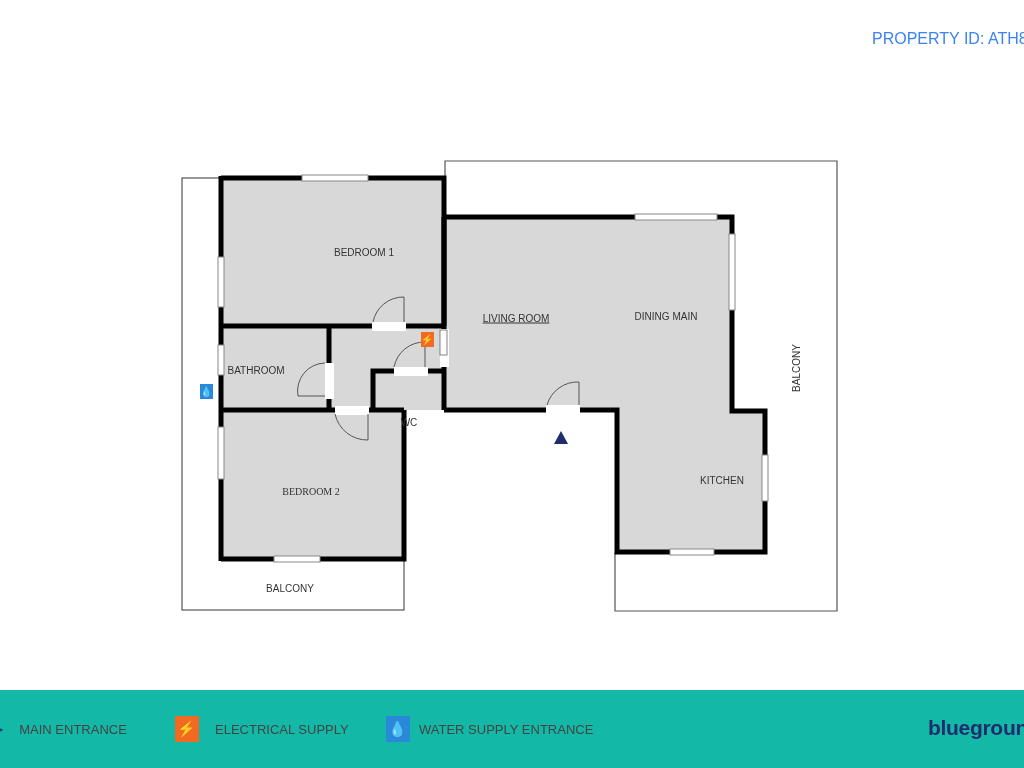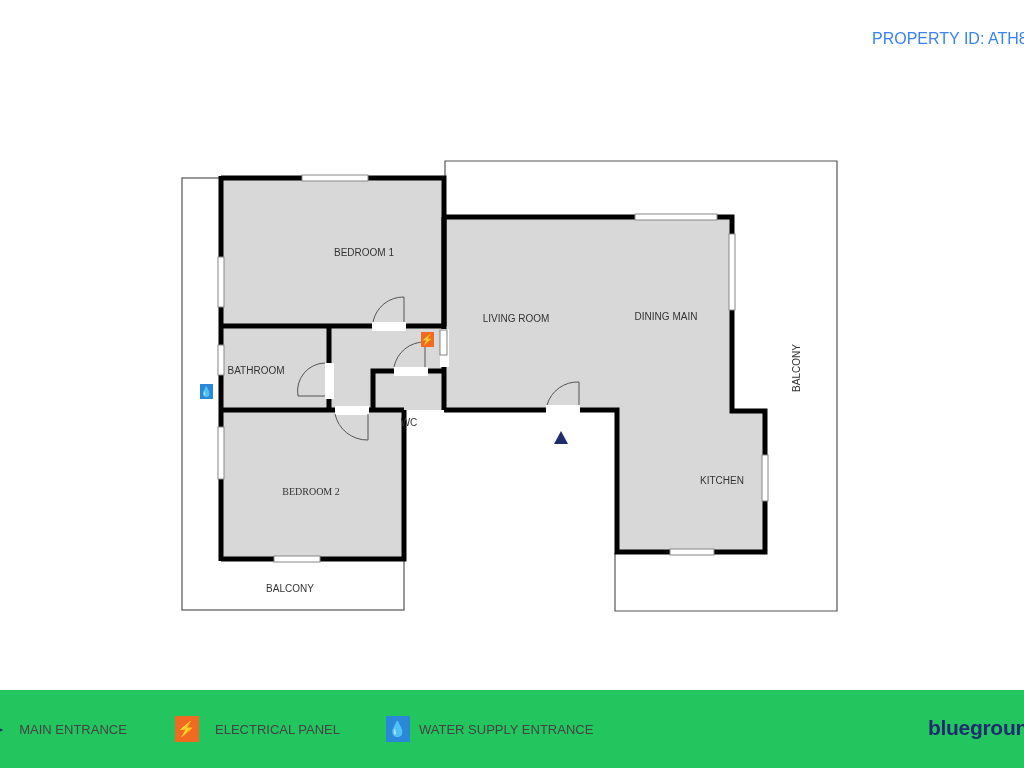--- a/index.html
+++ b/index.html
@@ -2,21 +2,21 @@
 <html><head>
 <meta charset="utf-8">
 <style>
   html,body{margin:0;padding:0;}
   body{width:1024px;height:768px;background:#ffffff;position:relative;overflow:hidden;font-family:"Liberation Sans",sans-serif;}
   .prop-id{position:absolute;top:30px;left:872px;font-size:16px;color:#3b82f6;white-space:nowrap;text-align:center;}
   svg.plan{position:absolute;left:0;top:0;}
   .room-label{position:absolute;font-size:10px;color:#333;white-space:nowrap;transform:translate(-50%,-50%);}
   .vert{transform:translate(-50%,-50%) rotate(-90deg);}
   .marker{position:absolute;width:13px;height:15px;display:flex;align-items:center;justify-content:center;color:#fff;font-size:10px;}
-  .legend{position:absolute;left:0;top:690px;width:1024px;height:78px;background:#22c55e;}
+  .legend{position:absolute;left:0;top:690px;width:1024px;height:78px;background:#14b8a6;}
   .legend-item{position:absolute;top:0;height:78px;display:flex;align-items:center;}
   .legend-label{font-size:13px;color:#444;margin-left:12px;white-space:nowrap;}
   .licon{width:24px;height:26px;display:flex;align-items:center;justify-content:center;color:#fff;font-size:15px;}
   .brand{position:absolute;left:928px;top:716px;font-size:21px;font-weight:bold;color:#1f2c6e;white-space:nowrap;letter-spacing:-0.3px;}
 </style>
 </head>
 <body>
 
 <div class="prop-id">PROPERTY ID: ATH8</div>
 
@@ -73,36 +73,36 @@
   </g>
   <rect x="440" y="330" width="7" height="25" fill="#fff" stroke="#666" stroke-width="0.8"></rect>
 
   <polygon points="561,431 554,444 568,444" fill="#1f2c6e"></polygon>
 </svg>
 
 <div class="room-label" style="left:340px;top:252px;margin-left:24px;">BEDROOM 1</div>
 <div class="room-label" style="left:256px;top:370px;">BATHROOM</div>
 <div class="room-label" style="left:409px;top:392px;margin-top:30px;">WC</div>
 <div class="room-label" style="left:311px;top:491px;font-family:Liberation Serif, serif;">BEDROOM 2</div>
-<div class="room-label" style="left:516px;top:318px;">LIVING ROOM</div>
+<div class="room-label" style="left:516px;top:318px;text-decoration:underline;">LIVING ROOM</div>
 <div class="room-label" style="left:666px;top:316px;">DINING MAIN</div>
 <div class="room-label" style="left:722px;top:480px;">KITCHEN</div>
 <div class="room-label" style="left:290px;top:588px;">BALCONY</div>
 <div class="room-label vert" style="left:796px;top:368px;">BALCONY</div>
 
 <div class="marker" style="left:421px;top:332px;background:#f26a21;">⚡</div>
 <div class="marker" style="left:200px;top:384px;background:#2b87d8;">💧</div>
 
 <div class="legend">
   <div class="legend-item" style="left:-6px;">
     <span style="color:#1f2c6e;font-size:12px;">▶</span>
     <span class="legend-label" style="margin-left:16px;">MAIN ENTRANCE</span>
   </div>
   <div class="legend-item" style="left:175px;">
     <span class="licon" style="background:#f26a21;">⚡</span>
-    <span class="legend-label" style="margin-left:16px;">ELECTRICAL PANEL</span>
+    <span class="legend-label" style="margin-left:16px;">ELECTRICAL SUPPLY</span>
   </div>
   <div class="legend-item" style="left:386px;">
     <span class="licon" style="background:#2b87d8;">💧</span>
     <span class="legend-label" style="margin-left:9px;">WATER SUPPLY ENTRANCE</span>
   </div>
 </div>
 <div class="brand">bluegroun</div>
 
 </body></html>

